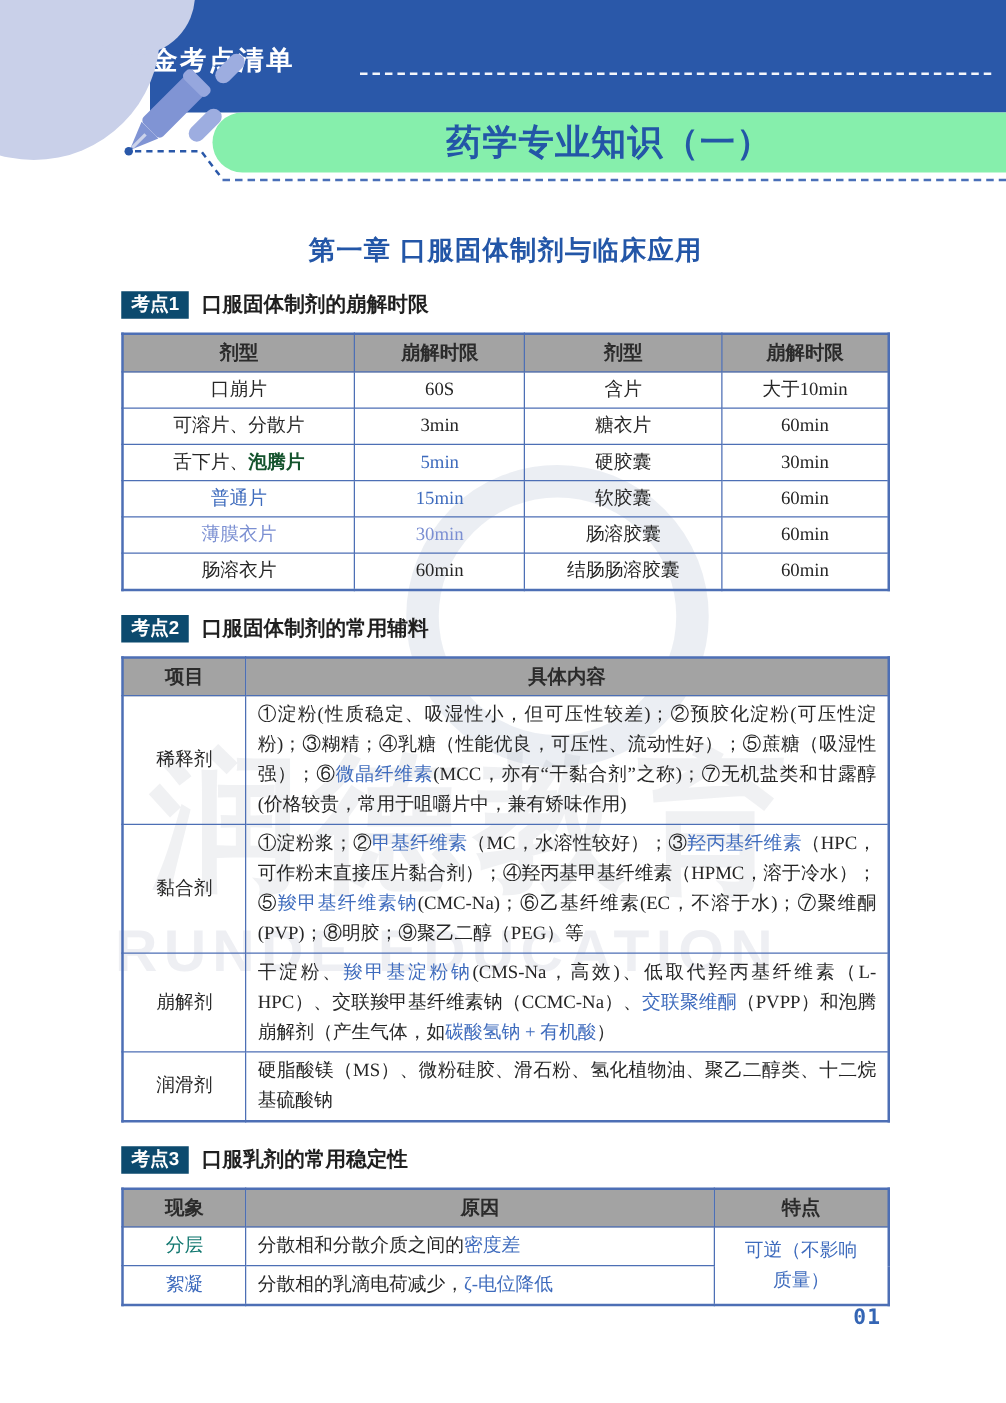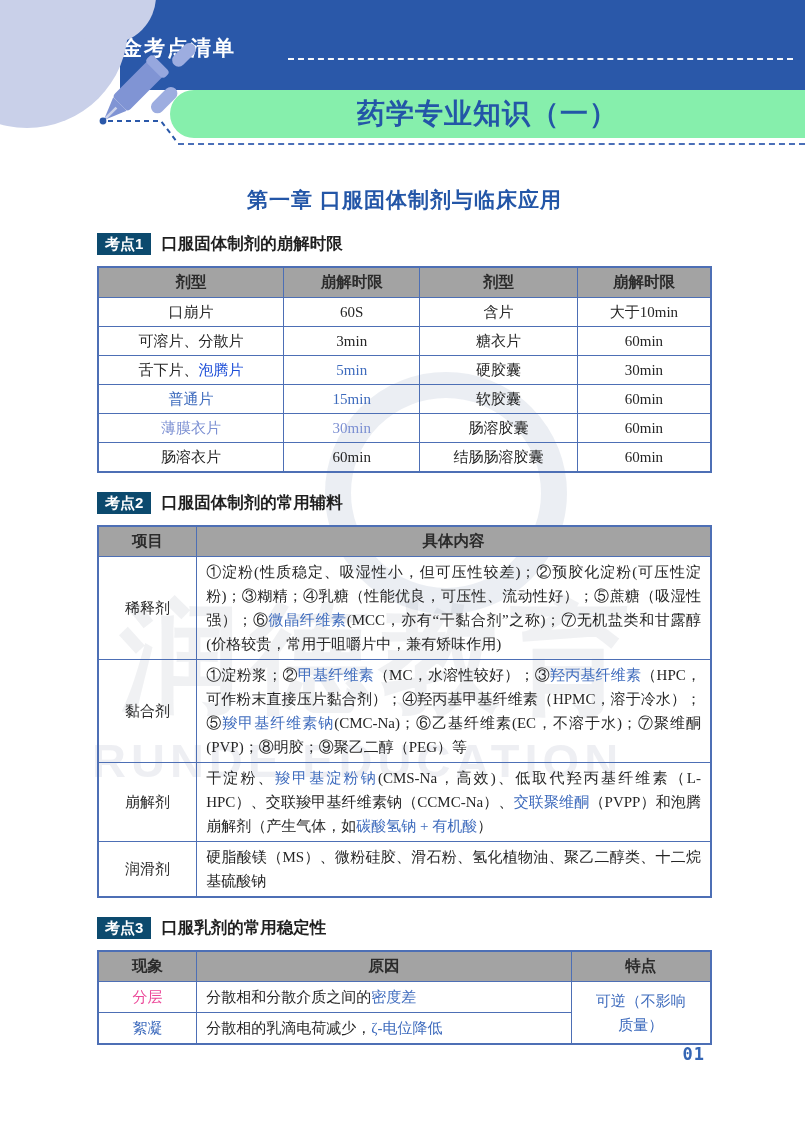--- a/index.html
+++ b/index.html
@@ -115,21 +115,21 @@
               <td><span>含片</span></td>
               <td><span>大于10min</span></td>
             </tr>
             <tr>
               <td><span>可溶片、分散片</span></td>
               <td><span>3min</span></td>
               <td><span>糖衣片</span></td>
               <td><span>60min</span></td>
             </tr>
             <tr>
-              <td><span>舌下片、</span><span style="color: #1d4ed8;">泡腾片</span></td>
+              <td><span>舌下片、</span><span style="color: #14532d; font-weight: bold;">泡腾片</span></td>
               <td><span style="color: rgb(62, 107, 189);">5min</span></td>
               <td><span>硬胶囊</span></td>
               <td><span>30min</span></td>
             </tr>
             <tr>
               <td><span style="color: rgb(62, 107, 189);">普通片</span></td>
               <td><span style="color: rgb(62, 107, 189);">15min</span></td>
               <td><span>软胶囊</span></td>
               <td><span>60min</span></td>
             </tr>
@@ -199,21 +199,21 @@
           </colgroup>
           <thead>
             <tr>
               <th>现象</th>
               <th>原因</th>
               <th>特点</th>
             </tr>
           </thead>
           <tbody>
             <tr>
-              <td><span style="color: #ec4899; text-align: center;">分层</span></td>
+              <td><span style="color: #0f766e; text-align: center;">分层</span></td>
               <td class="al"><span>分散相和分散介质之间的</span><span style="color: rgb(62, 107, 189);">密度差</span></td>
               <td rowspan="2"><span style="color: rgb(62, 107, 189);">可逆（不影响质量）</span></td>
             </tr>
             <tr>
               <td><span style="color: rgb(62, 107, 189);">絮凝</span></td>
               <td class="al"><span>分散相的乳滴电荷减少，</span><span style="color: rgb(62, 107, 189);">ζ-电位降低</span></td>
             </tr>
           </tbody>
         </table>
     </div>

